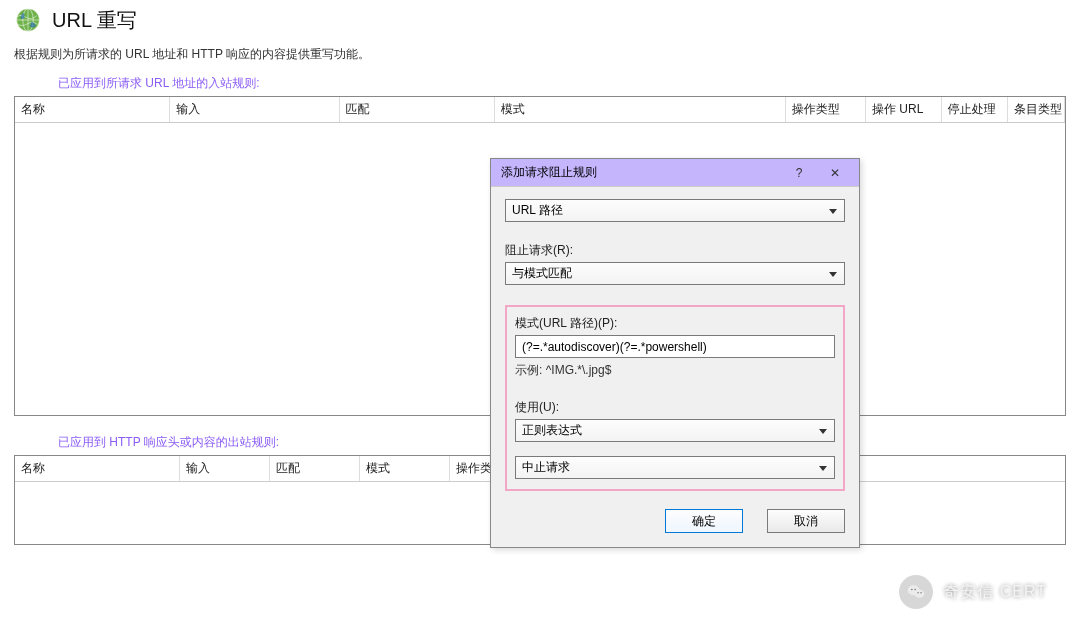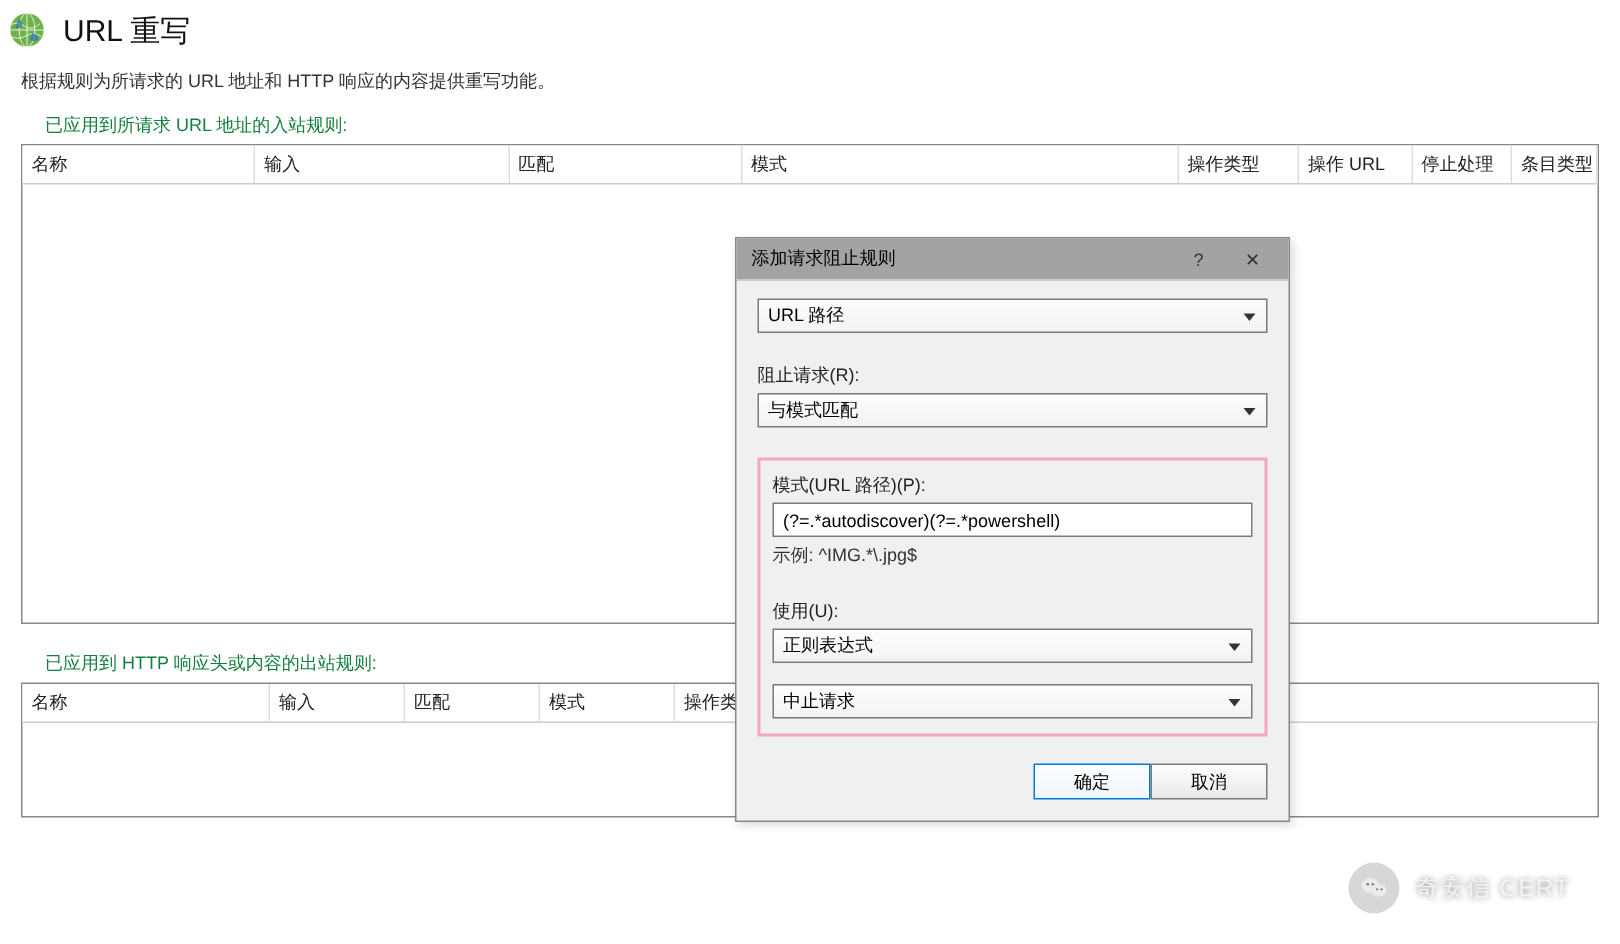--- a/index.html
+++ b/index.html
@@ -10,38 +10,39 @@
     background: #fff;
     color: #000;
     width: 1080px;
     height: 629px;
     position: relative;
     overflow: hidden;
   }
   .page-header {
     display: flex;
     align-items: center;
-    padding: 6px 14px 0 4px;
+    padding: 6px 14px 0 14px;
   }
   .globe-icon {
     width: 28px; height: 28px;
     margin-right: 10px;
   }
   .page-title {
     font-size: 20px;
     font-weight: normal;
     color: #111;
   }
   .desc {
     padding: 12px 18px 4px 14px;
     color: #333;
   }
   .section-label {
     padding: 8px 14px 2px 30px;
-    color: #15803d;
+    color: #8b5cf6;
+    margin-left: 28px;
   }
   .grid {
     border: 1px solid #888;
     margin: 2px 14px 0 14px;
     background: #fff;
   }
   .grid-header {
     display: flex;
     background: #fff;
     border-bottom: 1px solid #ccc;
@@ -66,21 +67,21 @@
     background: #f0f0f0;
     border: 1px solid #888;
     box-shadow: 2px 2px 6px rgba(0,0,0,0.15);
   }
   .dlg-titlebar {
     display: flex;
     align-items: center;
     height: 28px;
     padding: 0 6px 0 10px;
     border-bottom: 1px solid #ccc;
-    background: #a3a3a3;
+    background: #c4b5fd;
   }
   .dlg-title { flex: 1; font-size: 12px; }
   .dlg-titlebar .win-btn {
     width: 36px; text-align: center;
     font-family: "Segoe UI Symbol","Segoe UI",sans-serif;
     font-size: 12px; color: #333;
     padding: 4px 0;
   }
   .dlg-body {
     padding: 12px 14px 8px 14px;
@@ -119,21 +120,21 @@
     color: #333;
   }
   .highlight-box {
     border: 2px solid #f3a6c6;
     padding: 8px 8px 10px 8px;
     margin-top: 6px;
   }
   .dlg-actions {
     display: flex;
     justify-content: flex-end;
-    gap: 0;
+    gap: 24px;
     padding: 10px 14px 14px 14px;
   }
   .btn {
     min-width: 78px;
     height: 24px;
     border: 1px solid #7a7a7a;
     background: linear-gradient(#fdfdfd,#e9e9e9);
     display: inline-flex;
     align-items: center;
     justify-content: center;

